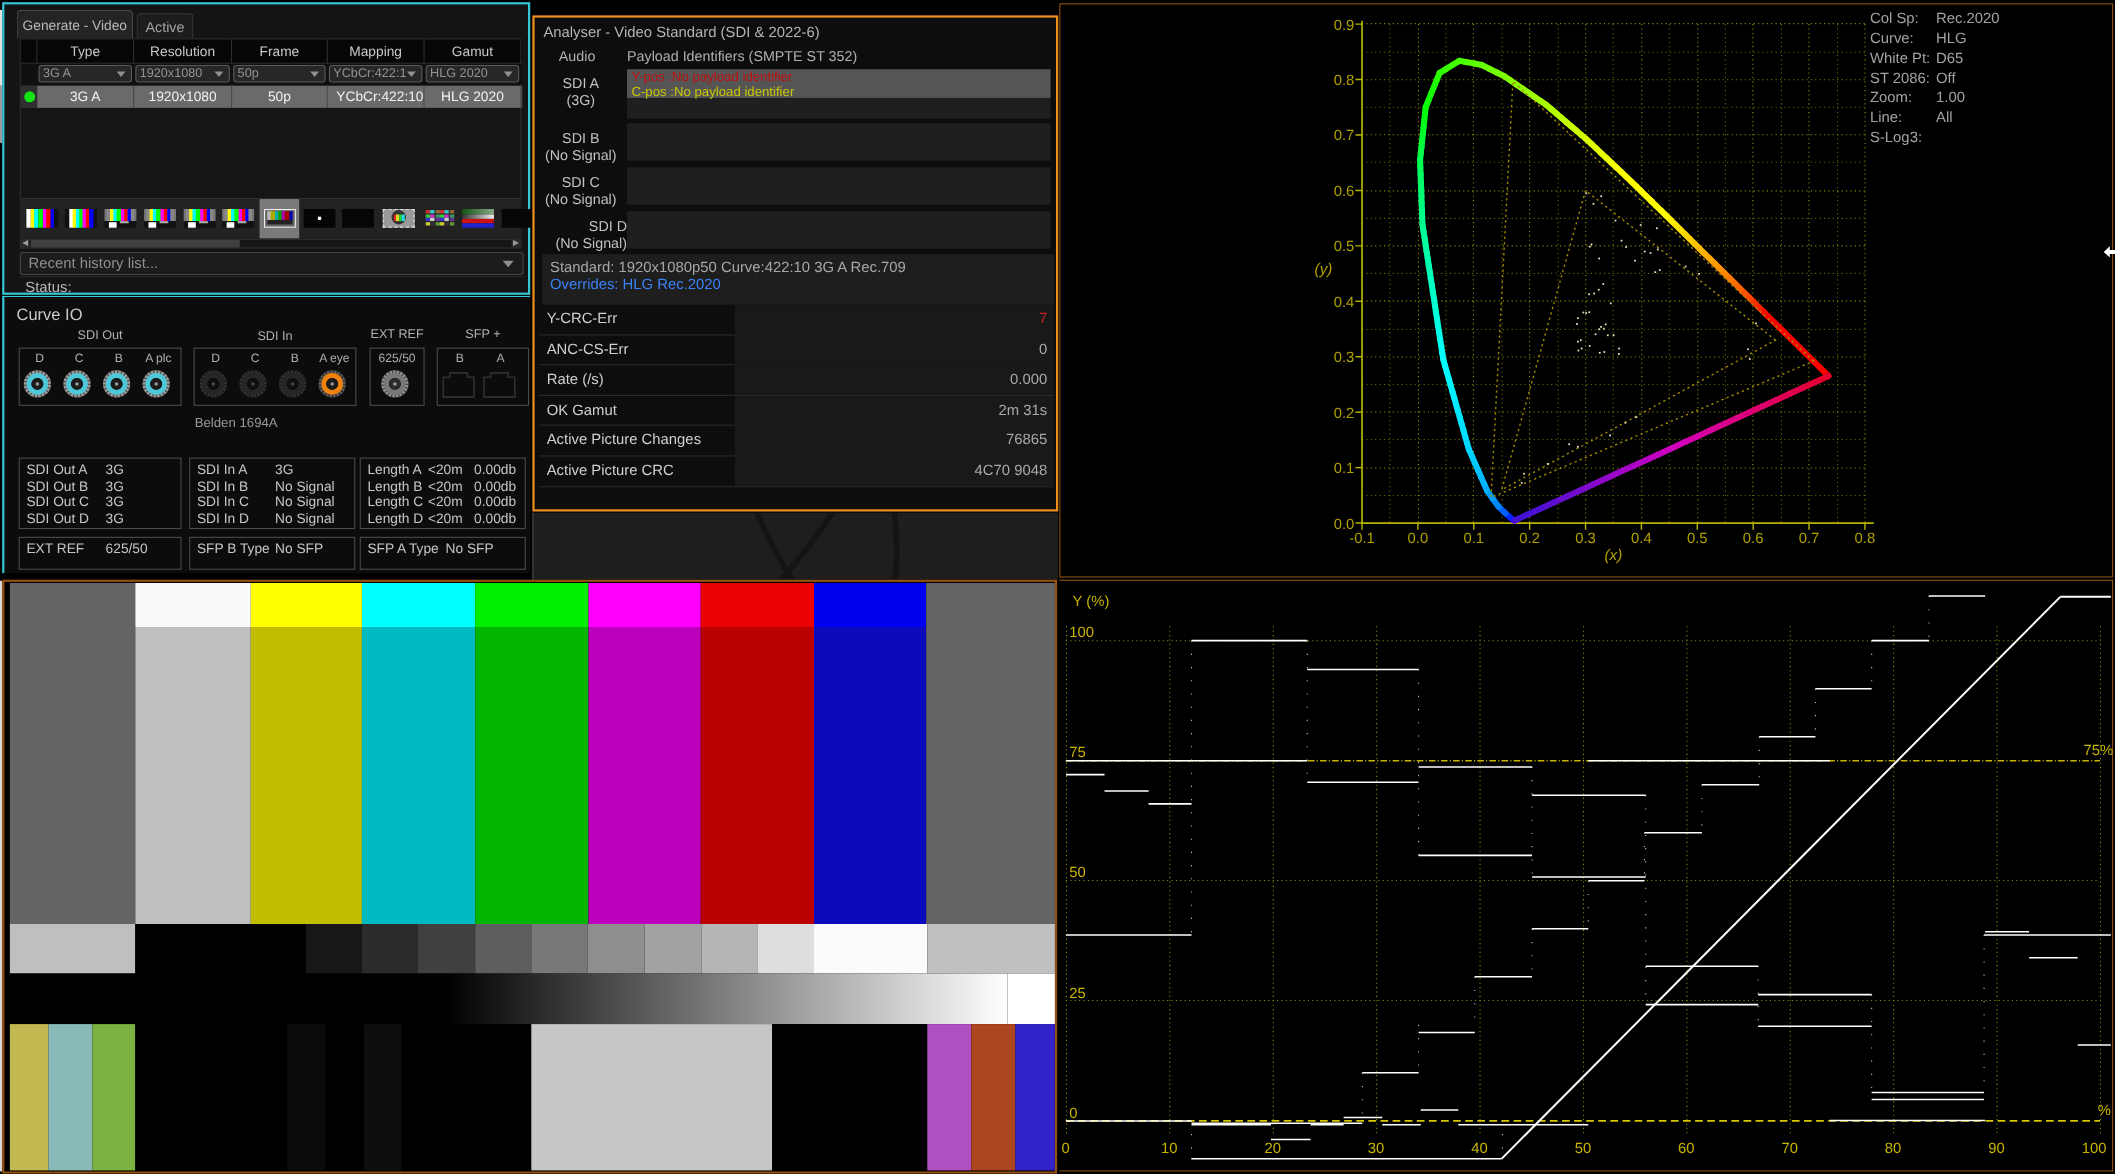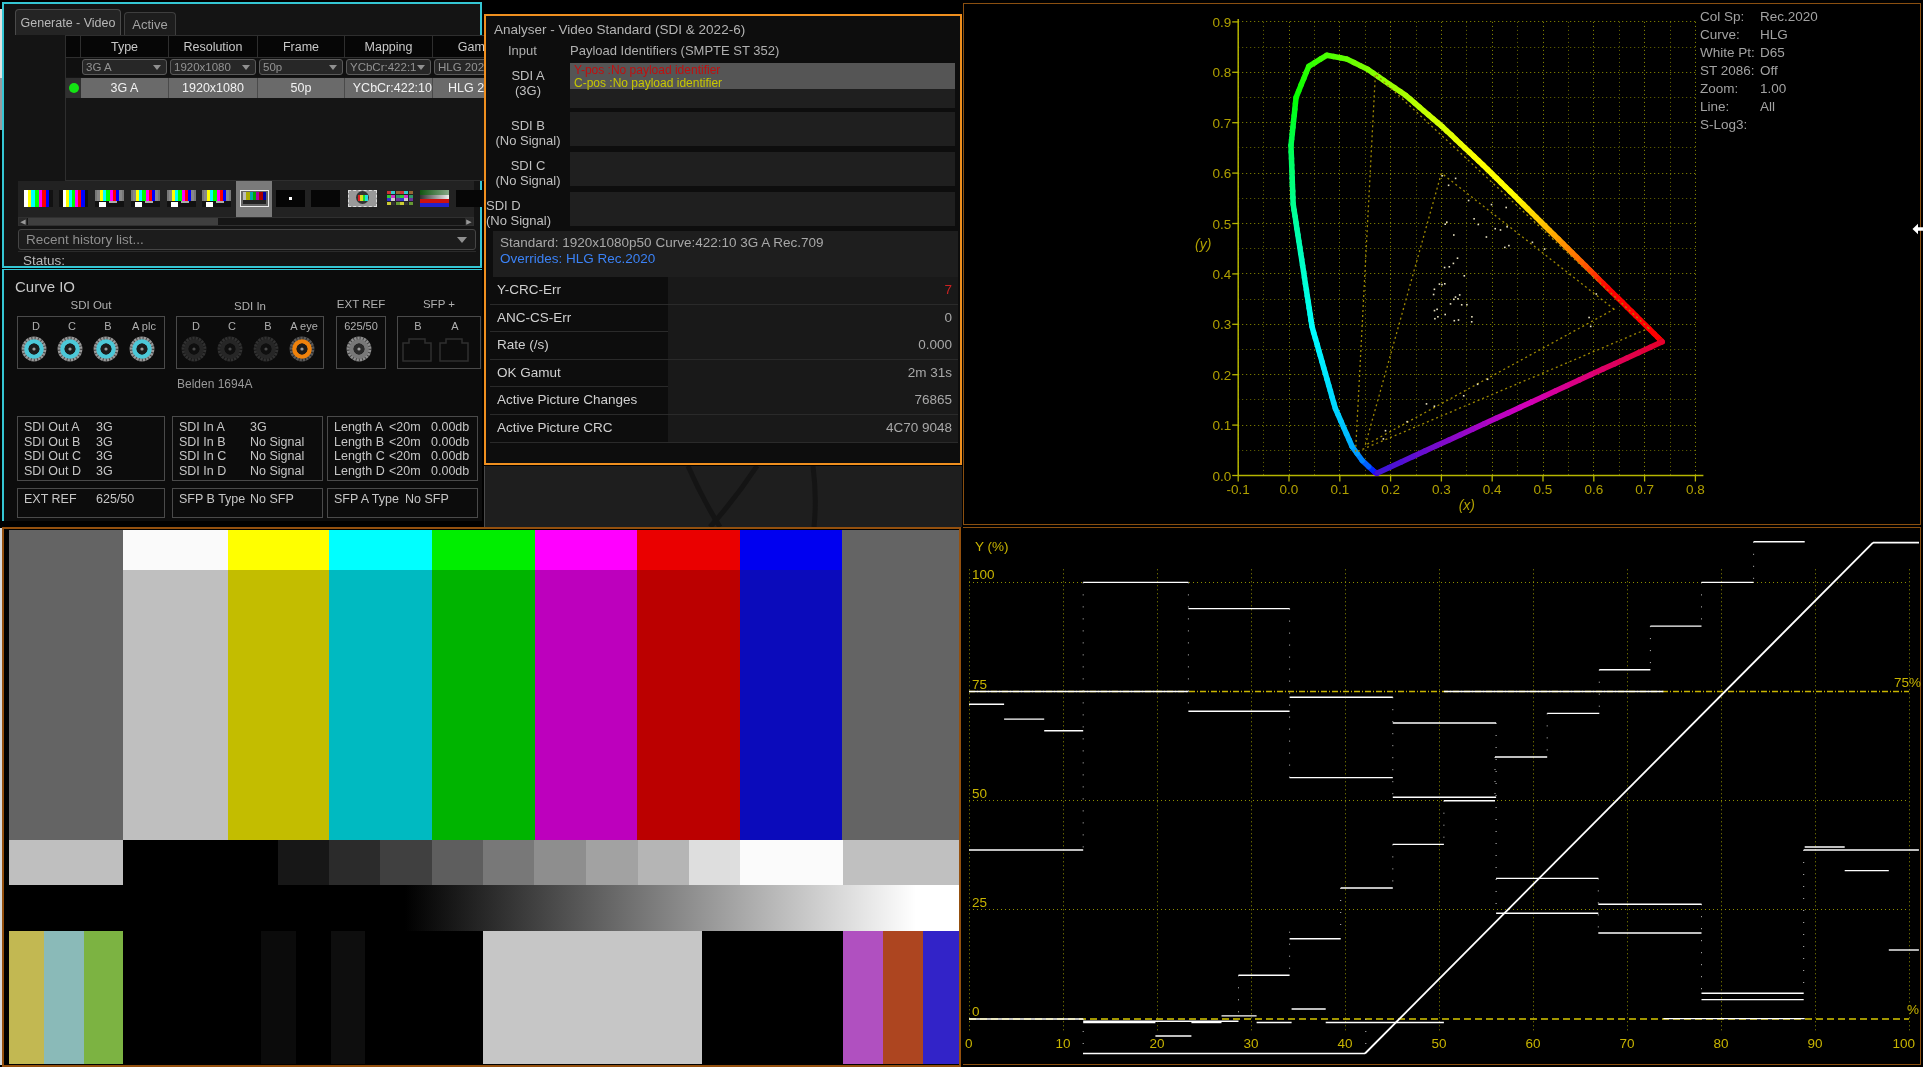--- a/index.html
+++ b/index.html
@@ -13,21 +13,21 @@
 <div class="abs" style="left:0;top:528px;width:3px;height:537px;background:#d8d8d8;"></div>
 <div class="abs" style="left:484px;top:466px;width:478px;height:61px;background:#1e1e1e;border-left:1px solid #4a4a4a;"></div>
 <svg class="abs" width="478" height="61" viewBox="0 0 478 61" style="left:484px;top:466px;">
       <path d="M 204 0 Q 219 34 236 61" stroke="#141414" stroke-width="5" fill="none"></path>
       <path d="M 273 0 Q 252 32 226 61" stroke="#141414" stroke-width="5" fill="none"></path>
       <path d="M 329 0 Q 333 32 330 61" stroke="#141414" stroke-width="5" fill="none"></path>
     </svg>
 <div class="panel" style="left:2px;top:2px;width:480px;height:266px;border:2px solid #35c6d4;background:#141414;">
 <div class="abs" style="left:11px;top:5px;width:106px;height:26px;background:#242424;border:1px solid #4a4a4a;border-bottom:none;border-radius:4px 4px 0 0;color:#b8b8b8;font-size:12.5px;text-align:center;line-height:26px;">Generate - Video</div>
 <div class="abs" style="left:120px;top:8px;width:52px;height:23px;background:#1d1d1d;border:1px solid #3e3e3e;border-bottom:none;border-radius:4px 4px 0 0;color:#a2a2a2;font-size:13px;text-align:center;line-height:23px;">Active</div>
-<div class="abs" style="left:14px;top:31px;width:456px;height:146px;background:#151515;border:1px solid #2e2e2e;margin-left:47px;">
+<div class="abs" style="left:14px;top:31px;width:456px;height:146px;background:#151515;border:1px solid #2e2e2e;">
 <div class="abs" style="left:0;top:0;width:456px;height:22px;background:#060606;border-bottom:1px solid #2e2e2e;">
 <div class="abs" style="left:0px;top:0;width:15px;height:22px;border-right:1px solid #2e2e2e;color:#c8c8c8;font-size:12.5px;text-align:center;line-height:22px;"></div>
 <div class="abs" style="left:15px;top:0;width:88px;height:22px;border-right:1px solid #2e2e2e;color:#c8c8c8;font-size:12.5px;text-align:center;line-height:22px;">Type</div>
 <div class="abs" style="left:103px;top:0;width:89px;height:22px;border-right:1px solid #2e2e2e;color:#c8c8c8;font-size:12.5px;text-align:center;line-height:22px;">Resolution</div>
 <div class="abs" style="left:192px;top:0;width:87px;height:22px;border-right:1px solid #2e2e2e;color:#c8c8c8;font-size:12.5px;text-align:center;line-height:22px;">Frame</div>
 <div class="abs" style="left:279px;top:0;width:88px;height:22px;border-right:1px solid #2e2e2e;color:#c8c8c8;font-size:12.5px;text-align:center;line-height:22px;">Mapping</div>
 <div class="abs" style="left:367px;top:0;width:88px;height:22px;border-right:1px solid #2e2e2e;color:#c8c8c8;font-size:12.5px;text-align:center;line-height:22px;">Gamut</div>
 </div>
 <div class="abs" style="left:0;top:22px;width:456px;height:19px;background:#101010;">
 <div class="abs" style="left:16px;top:1px;width:85px;height:16px;background:#272727;border:1px solid #5a5a5a;border-radius:3px;color:#939393;font-size:11.5px;line-height:14px;padding-left:3px;">3G A<span style="position:absolute;right:5px;top:5px;width:0;height:0;border-left:4px solid transparent;border-right:4px solid transparent;border-top:5px solid #909090;"></span></div>
@@ -326,34 +326,34 @@
         <circle cx="357" cy="80" r="10.8" fill="none" stroke="#000" stroke-opacity="0.55" stroke-width="3.2" stroke-dasharray="1 2.2"></circle>
         <circle cx="357" cy="80" r="7.6" fill="none" stroke="#787878" stroke-width="4.4"></circle>
         <circle cx="357" cy="80" r="5.4" fill="#2a2a2a"></circle>
         <circle cx="357" cy="80" r="1.6" fill="#a0a0a0"></circle>
       </g>
 <path d="M 401 74 h 6 v -4 h 16 v 4 h 6 v 18 h -28 z" fill="#0c0c0c" stroke="#2f2f2f" stroke-width="1.5"></path>
 <path d="M 438 74 h 6 v -4 h 16 v 4 h 6 v 18 h -28 z" fill="#0c0c0c" stroke="#2f2f2f" stroke-width="1.5"></path>
 </svg>
 <div class="panel" style="left:484px;top:14px;width:478px;height:451px;border:2px solid #ef8f1f;background:#0d0d0d;">
 <div class="abs" style="left:8px;top:6px;color:#b4b4b4;font-size:13.5px;">Analyser - Video Standard (SDI &amp; 2022-6)</div>
-<div class="abs" style="left:22px;top:27px;color:#b0b0b0;font-size:13px;">Input</div>
+<div class="abs" style="left:22px;top:27px;color:#b0b0b0;font-size:13px;">Audio</div>
 <div class="abs" style="left:84px;top:27px;color:#b0b0b0;font-size:13px;">Payload Identifiers (SMPTE ST 352)</div>
 <div class="abs" style="left:0px;top:52px;width:84px;text-align:center;color:#c0c0c0;font-size:13px;">SDI A<br>(3G)</div>
 <div class="abs" style="left:84px;top:47px;width:385px;height:45px;background:#1f1f1f;">
         <div class="abs" style="left:0;top:0;width:385px;height:26px;background:#555555;">
           <div class="abs" style="left:4px;top:0px;color:#c01010;font-size:12px;">Y-pos :No payload identifier</div>
           <div class="abs" style="left:4px;top:13px;color:#c8c800;font-size:12px;">C-pos :No payload identifier</div>
         </div>
       </div>
 <div class="abs" style="left:0px;top:102px;width:84px;text-align:center;color:#c0c0c0;font-size:13px;">SDI B<br>(No Signal)</div>
 <div class="abs" style="left:84px;top:96px;width:385px;height:34px;background:#1f1f1f;"></div>
 <div class="abs" style="left:0px;top:142px;width:84px;text-align:center;color:#c0c0c0;font-size:13px;">SDI C<br>(No Signal)</div>
 <div class="abs" style="left:84px;top:136px;width:385px;height:34px;background:#1f1f1f;"></div>
-<div class="abs" style="left:0px;top:182px;width:84px;text-align:left;color:#c0c0c0;font-size:13px;">SDI D<br>(No Signal)</div>
+<div class="abs" style="left:0px;top:182px;width:84px;text-align:right;color:#c0c0c0;font-size:13px;">SDI D<br>(No Signal)</div>
 <div class="abs" style="left:84px;top:176px;width:385px;height:34px;background:#1f1f1f;"></div>
 <div class="abs" style="left:7px;top:215px;width:465px;height:46px;background:#1e1e1e;">
         <div class="abs" style="left:7px;top:4px;color:#a8a8a8;font-size:13.5px;">Standard: 1920x1080p50 Curve:422:10 3G A Rec.709</div>
         <div class="abs" style="left:7px;top:20px;color:#3b82f6;font-size:13.5px;">Overrides: HLG Rec.2020</div>
       </div>
 <div class="abs" style="left:4px;top:261.0px;width:468px;height:27.6px;border-bottom:1px solid #2a2a2a;">
         <div class="abs" style="left:178px;top:0;width:290px;height:27px;background:#191919;"></div>
         <div class="abs" style="left:7px;top:5px;color:#d0d0d0;font-size:13.5px;">Y-CRC-Err</div>
         <div class="abs" style="left:178px;top:5px;width:284px;text-align:right;color:#cc2222;font-size:13.5px;">7</div>
       </div>

